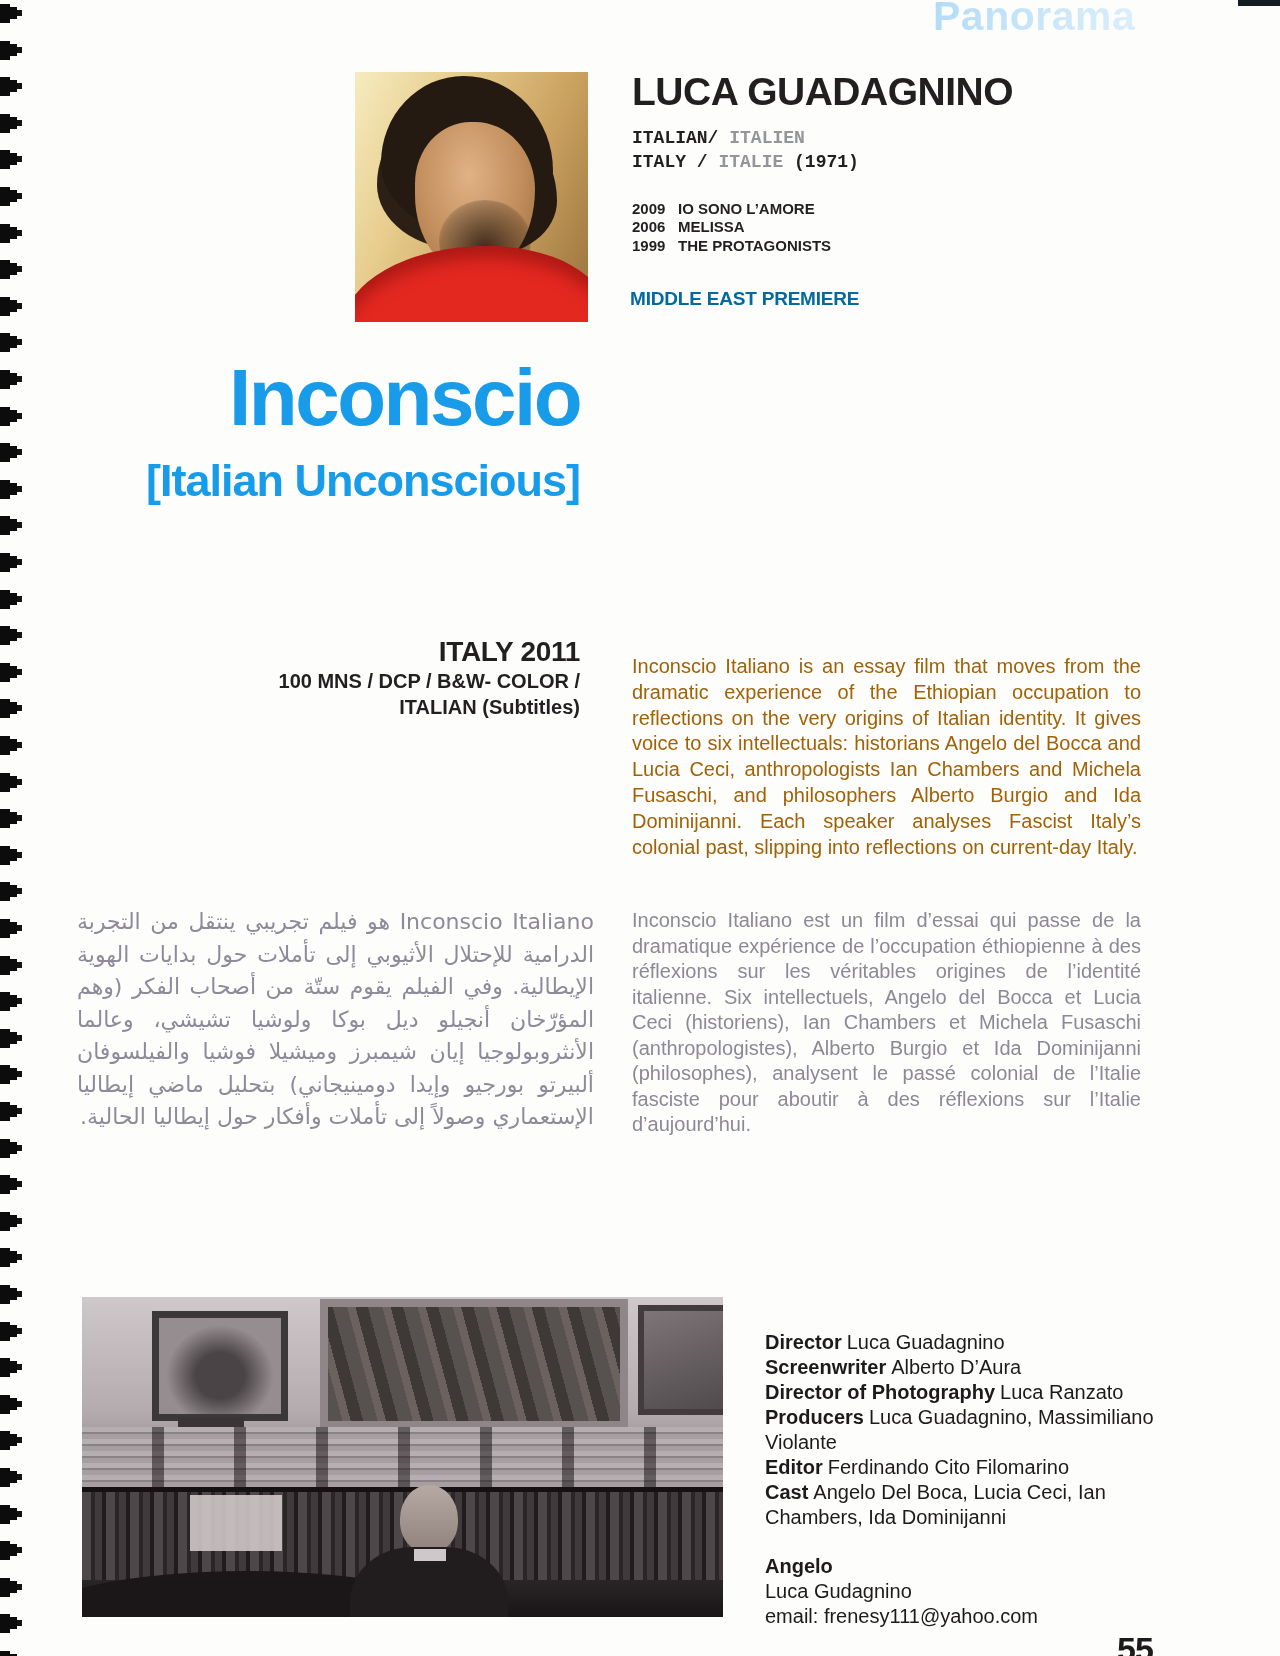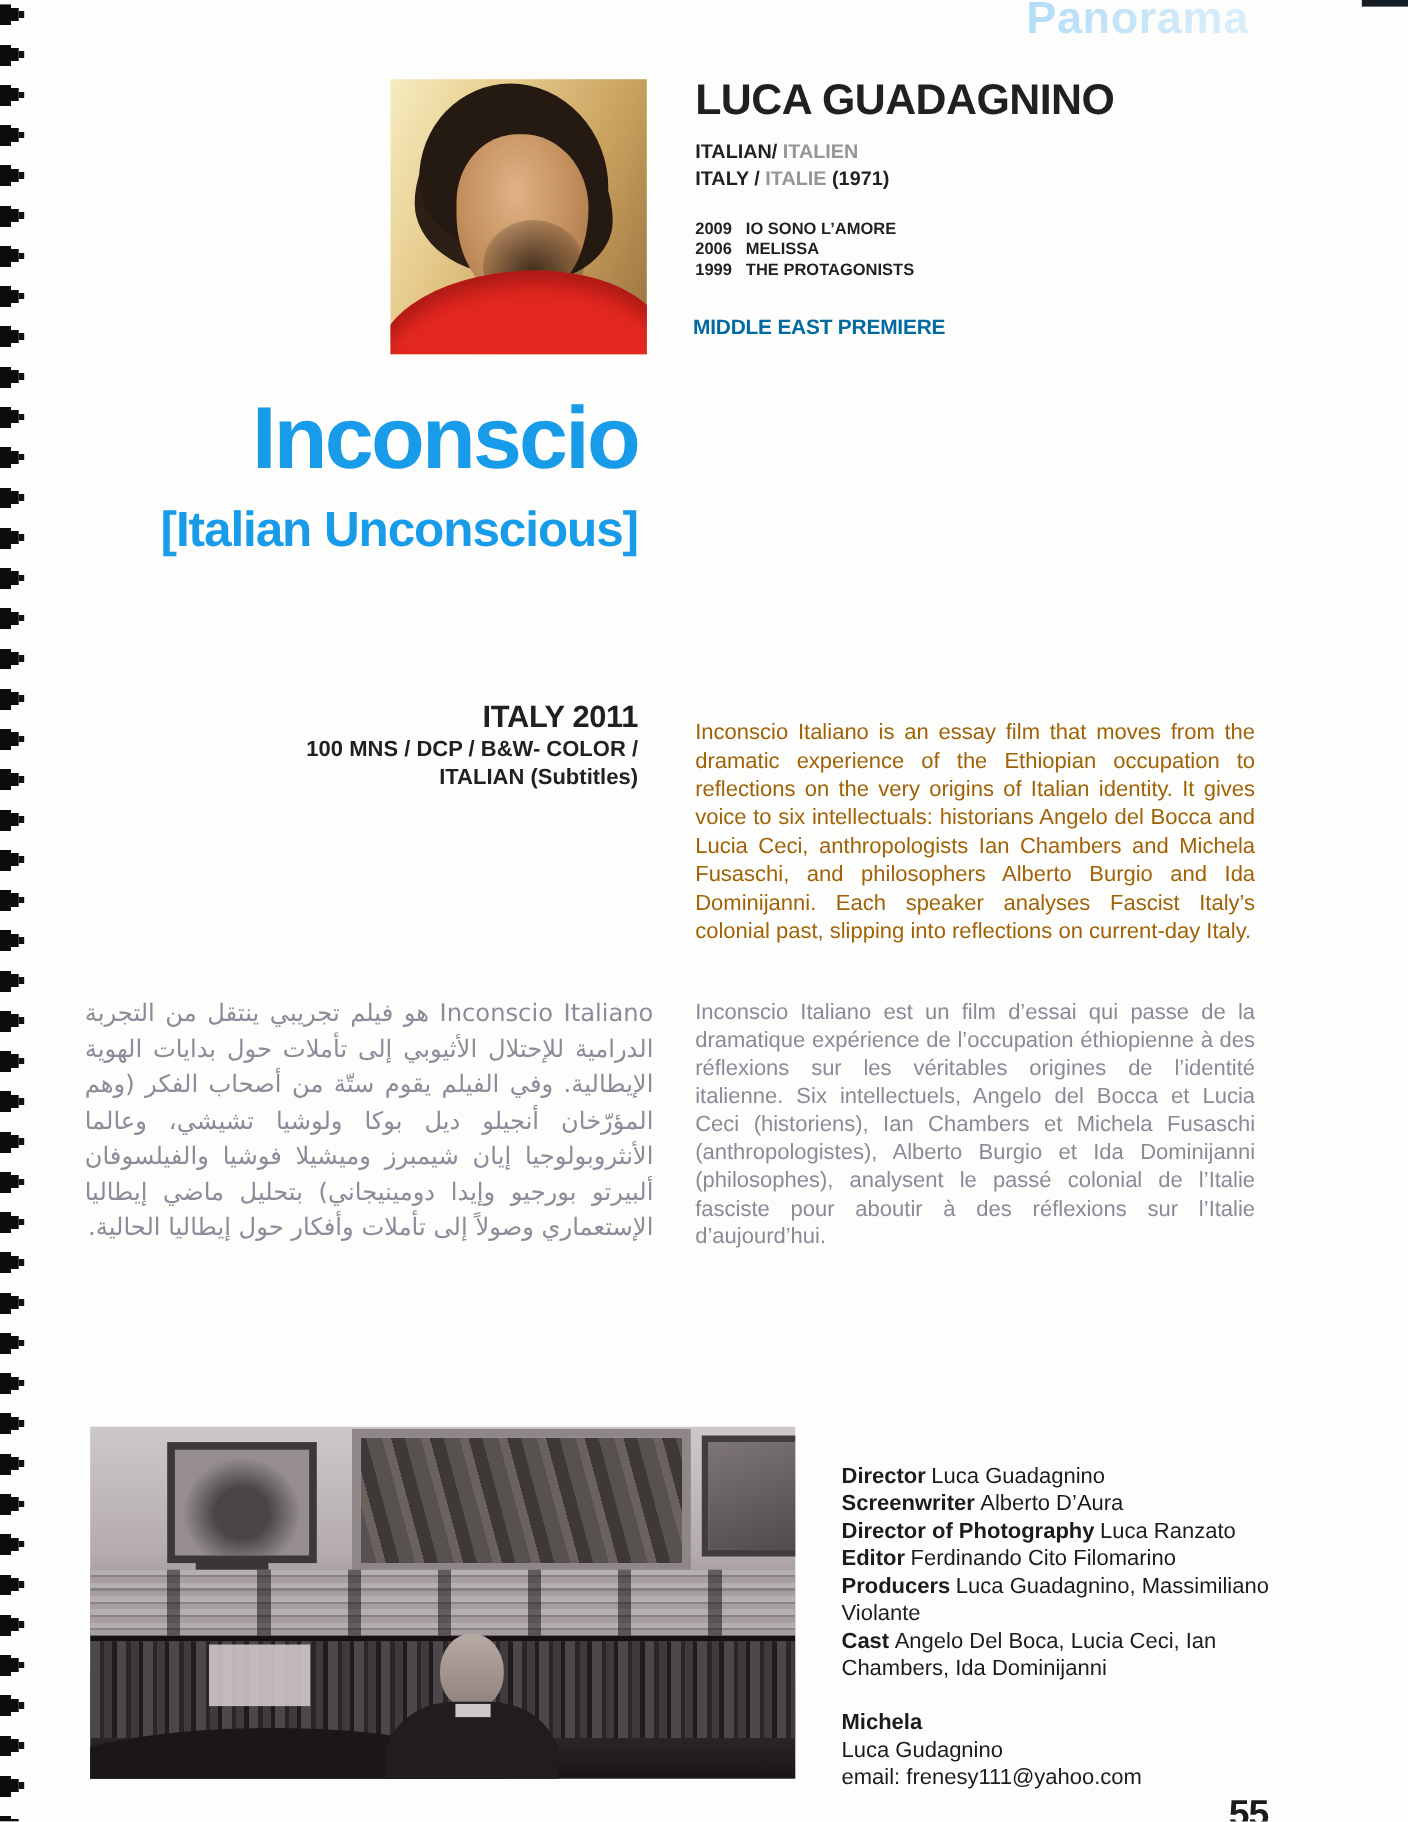--- a/index.html
+++ b/index.html
@@ -35,21 +35,21 @@
      border-radius:48% 52% 50% 50% / 42% 46% 58% 54%;}
   .portrait .beard{position:absolute;left:84px;top:128px;width:92px;height:82px;
      background:radial-gradient(ellipse at 50% 60%,rgba(38,25,15,.85),rgba(38,25,15,.25) 68%,transparent 80%);
      border-radius:50%;}
   .portrait .shirt{position:absolute;left:-12px;bottom:-10px;width:262px;height:86px;background:#e32820;
      border-radius:55% 45% 0 0 / 95% 75% 0 0;box-shadow:inset 0 12px 16px rgba(130,12,12,.55);}
 
   
   .dir-info{position:absolute;left:632px;top:70px;width:540px;}
   .dir-name{font-size:39px;font-weight:bold;letter-spacing:-0.5px;line-height:44px;}
-  .dir-lines{margin-top:12px;font-size:18px;font-weight:bold;line-height:24px;}
+  .dir-lines{margin-top:12px;font-size:18px;font-weight:bold;line-height:24px;font-family:Liberation Mono, monospace;}
   .gray{color:#939598;}
   .filmo{margin-top:26px;font-size:15px;font-weight:bold;line-height:18.3px;}
   .filmo .yr{display:inline-block;width:46px;}
   .premiere{position:absolute;left:630px;top:288px;font-size:19px;font-weight:bold;color:#0369a1;
      letter-spacing:-0.2px;text-align:center;}
 
   
   .title-block{position:absolute;right:700px;top:345px;width:540px;text-align:right;color:#189be9;
      font-weight:bold;}
   .title-main{font-size:80px;line-height:106px;letter-spacing:-2.5px;}
@@ -187,31 +187,31 @@
     <div class="credit-row">
       <span class="credit-label">Director</span><span>Luca Guadagnino</span>
     </div>
     <div class="credit-row">
       <span class="credit-label">Screenwriter</span><span>Alberto D’Aura</span>
     </div>
     <div class="credit-row">
       <span class="credit-label">Director of Photography</span><span>Luca Ranzato</span>
     </div>
     <div class="credit-row">
+      <span class="credit-label">Producers</span><span>Luca Guadagnino, Massimiliano Violante</span>
+    </div>
+    <div class="credit-row">
       <span class="credit-label">Editor</span><span>Ferdinando Cito Filomarino</span>
     </div>
     <div class="credit-row">
-      <span class="credit-label">Producers</span><span>Luca Guadagnino, Massimiliano Violante</span>
-    </div>
-    <div class="credit-row">
       <span class="credit-label">Cast</span><span>Angelo Del Boca, Lucia Ceci, Ian Chambers, Ida Dominijanni</span>
     </div>
   </div>
 
   <div class="contact">
-    <span class="credit-label">Michela</span>
+    <span class="credit-label">Angelo</span>
     <div>Luca Gudagnino</div>
     <div>email: frenesy111@yahoo.com</div>
   </div>
 
   <div class="page-number">55</div>
 
 </div>
 
 </body></html>

